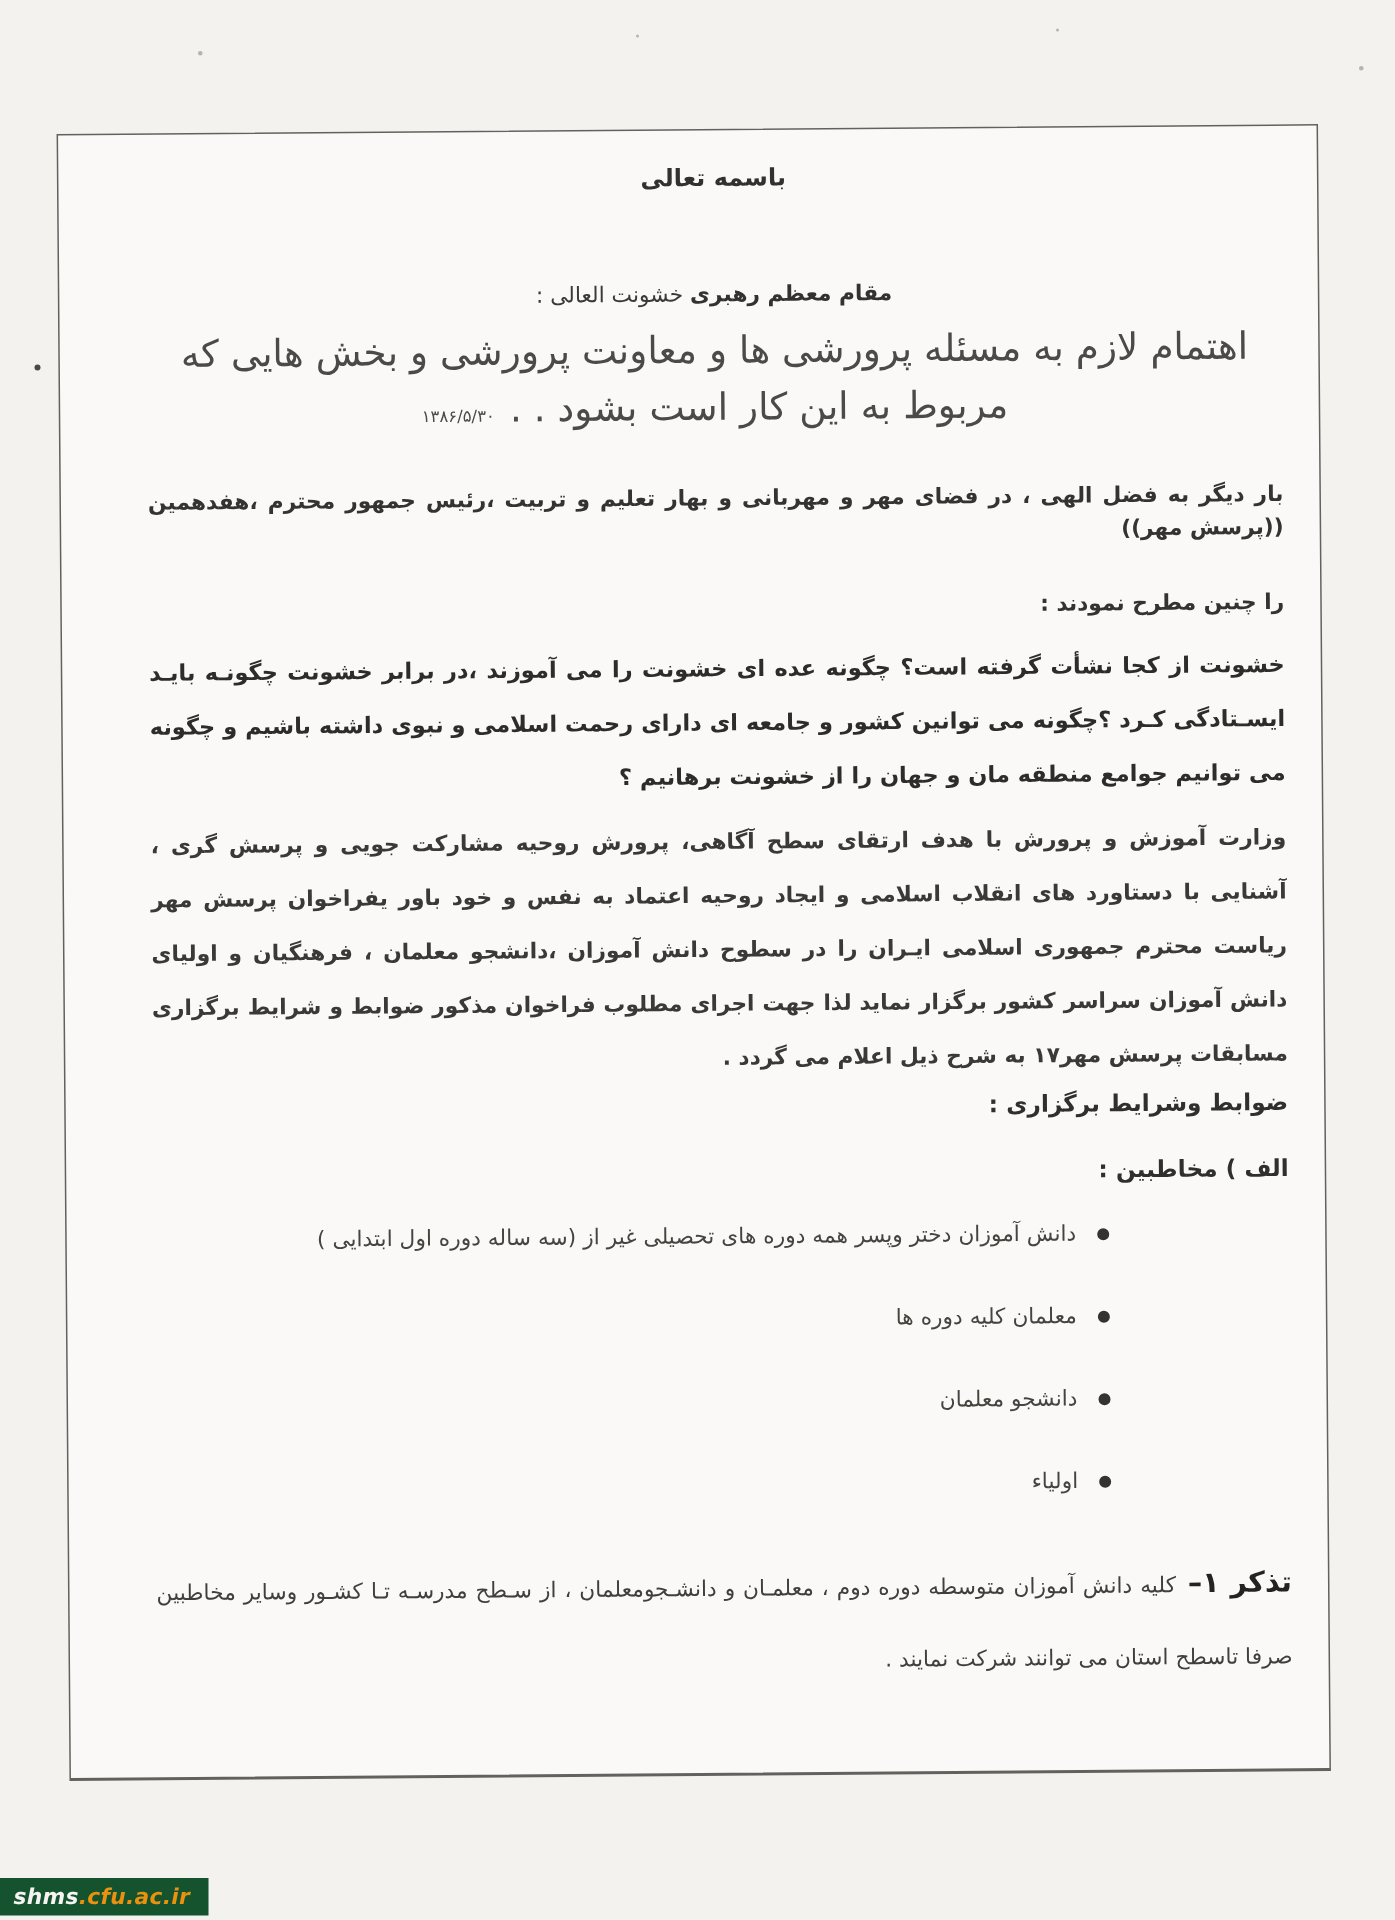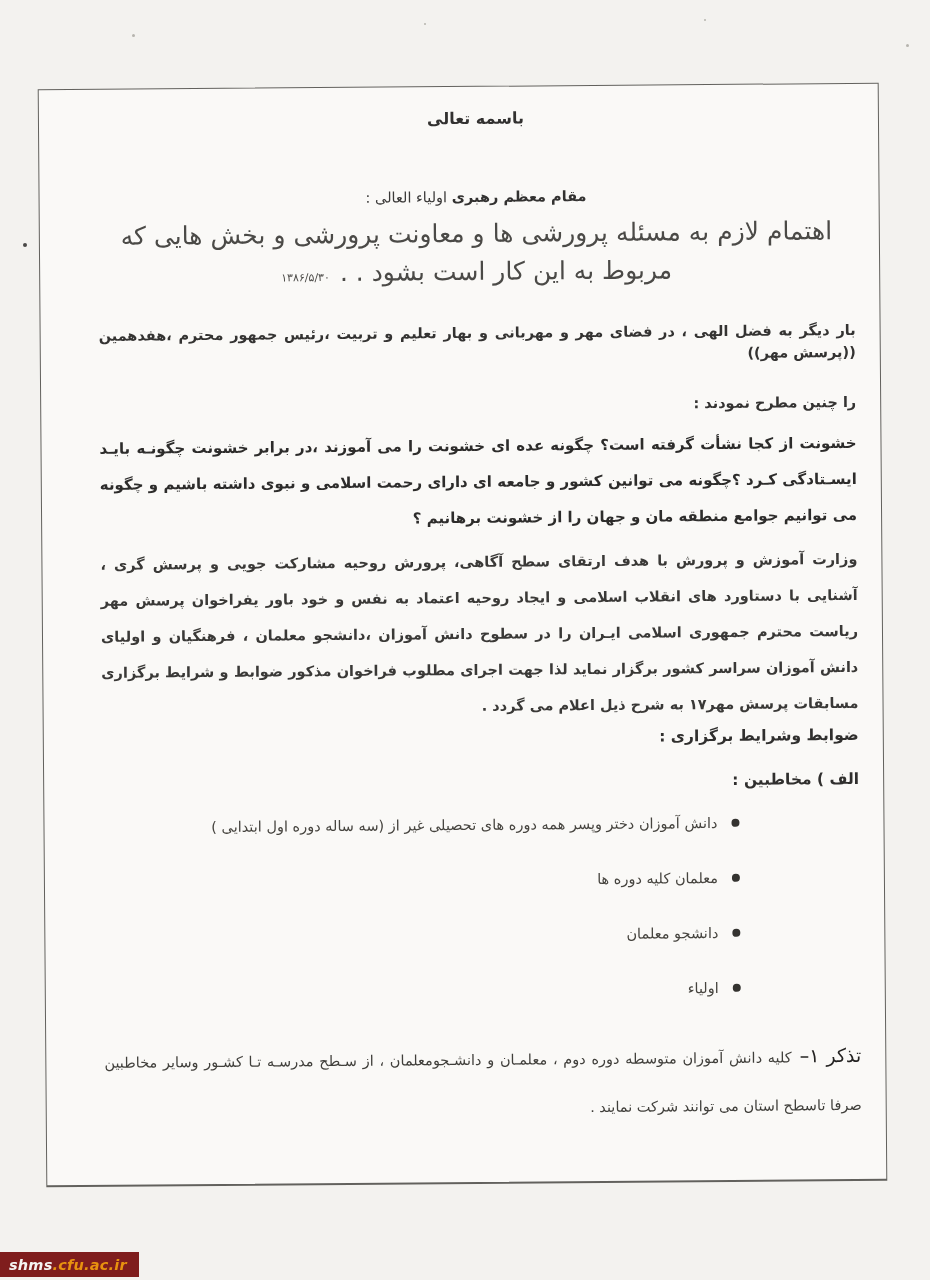--- a/index.html
+++ b/index.html
@@ -98,21 +98,21 @@
     right:2px; top:7px;
     width:8px; height:8px;
     border-radius:50%;
     background:#343330;
   }
   .note {
     font-size:14.5px; line-height:48px;
     color:#403f3b;
   }
   .note .note-label {
-    font-size:19px; font-weight:400;
+    font-size:19px; font-weight:700;
     color:#242322;
     padding-left:8px;
   }
   
   .spk { position:absolute; background:#b6b4ae; border-radius:50%; }
   .slash {
     position:absolute;
     width:1.5px; height:8px;
     background:#8d8b84;
     transform:rotate(18deg);
@@ -123,21 +123,21 @@
     left:23px; top:243px;
     width:4px; height:4px;
     border-radius:50%;
     background:#4a4947;
   }
   
   .watermark {
     position:absolute;
     left:0; top:1252px;
     height:25px;
-    background:#7f1d1d;
+    background:#14532d;
     display:flex; align-items:center;
     padding:0 12px 0 9px;
     font-style:italic; font-weight:700;
     font-size:14.5px;
     letter-spacing:0.2px;
   }
   .wm-prefix { color:#f5f4f2; }
   .wm-suffix { color:#e8920f; }
 </style>
 </head>
@@ -149,21 +149,21 @@
 <div class="spk" style="left:906px;top:44px;width:3px;height:3px;"></div>
 <div class="spk" style="left:836px;top:148px;width:2px;height:2px;"></div>
 <div class="slash" style="left:389px;top:151px;"></div>
 <div class="stray-dot"></div>
 
 <div class="frame">
   <div class="content">
 
     <div class="bismillah">باسمه تعالی</div>
 
-    <div class="salutation"><span class="sal-bold">مقام معظم رهبری</span><span> اولیاء العالی :</span></div>
+    <div class="salutation"><span class="sal-bold">مقام معظم رهبری</span><span> خشونت العالی :</span></div>
 
     <div class="directive">
       <div>اهتمام لازم به مسئله پرورشی ها و معاونت پرورشی و بخش هایی که</div>
       <div><span>مربوط به این کار است بشود . .</span><span class="date">۱۳۸۶/۵/۳۰</span></div>
     </div>
 
     <p class="para intro">بار دیگر به فضل الهی ، در فضای مهر و مهربانی و بهار تعلیم و تربیت ،رئیس جمهور محترم ،هفدهمین ((پرسش مهر))</p>
 
     <p class="para intro2">را چنین مطرح نمودند :</p>
 

